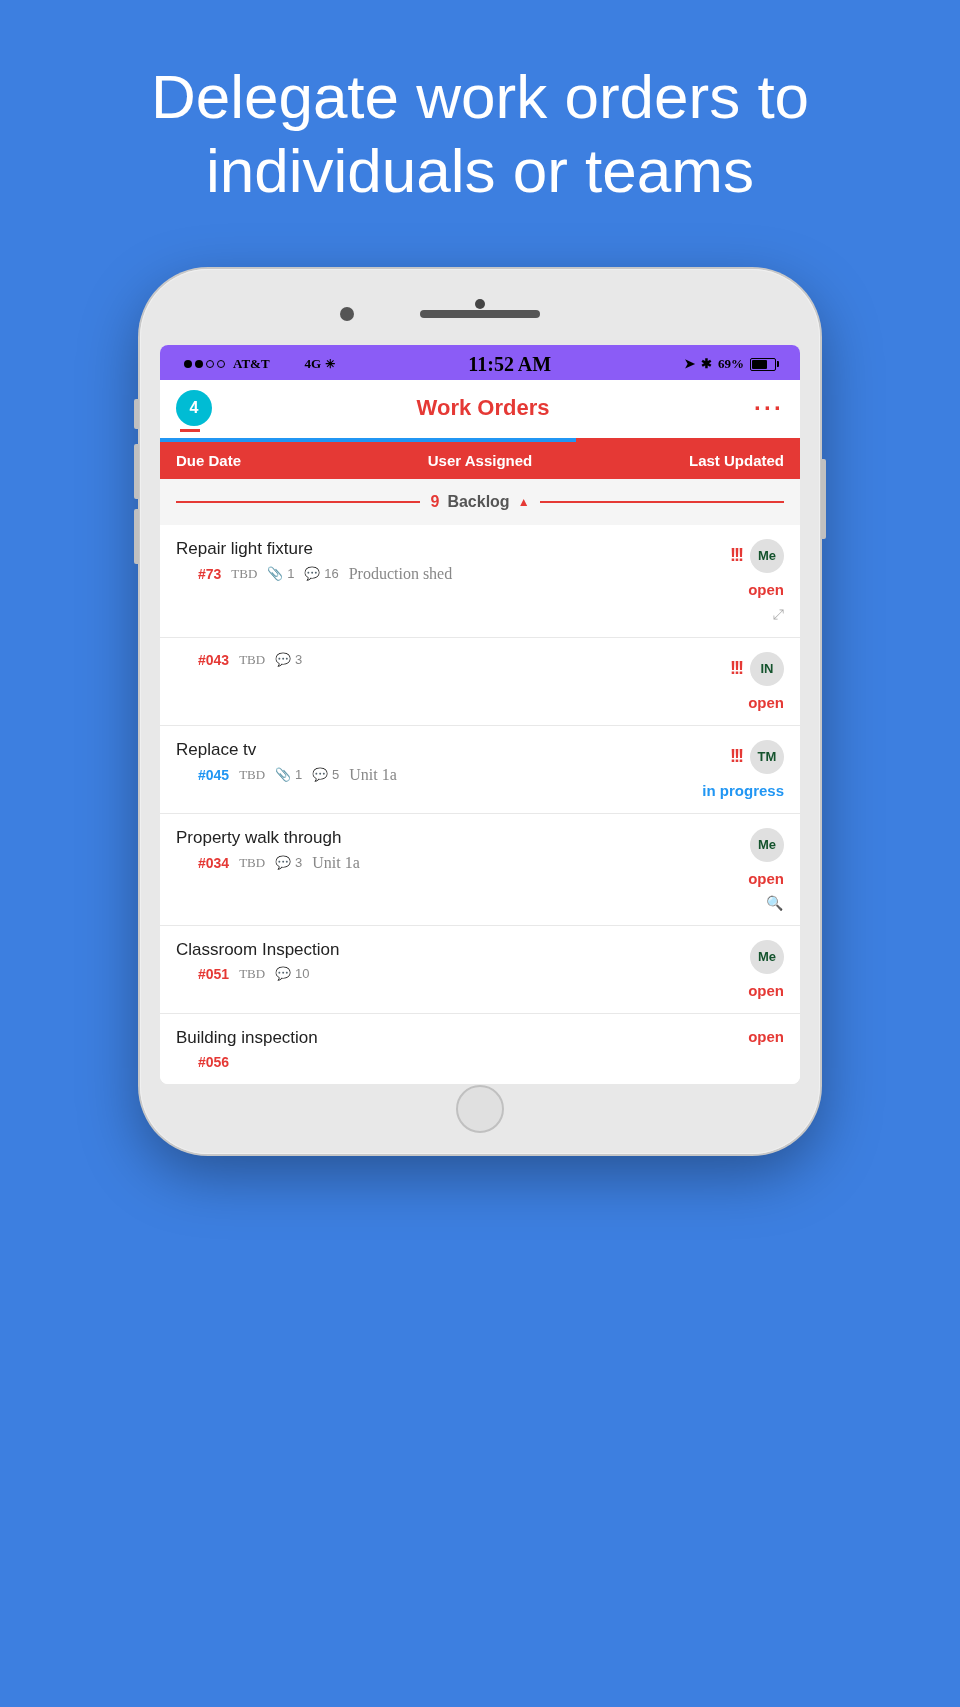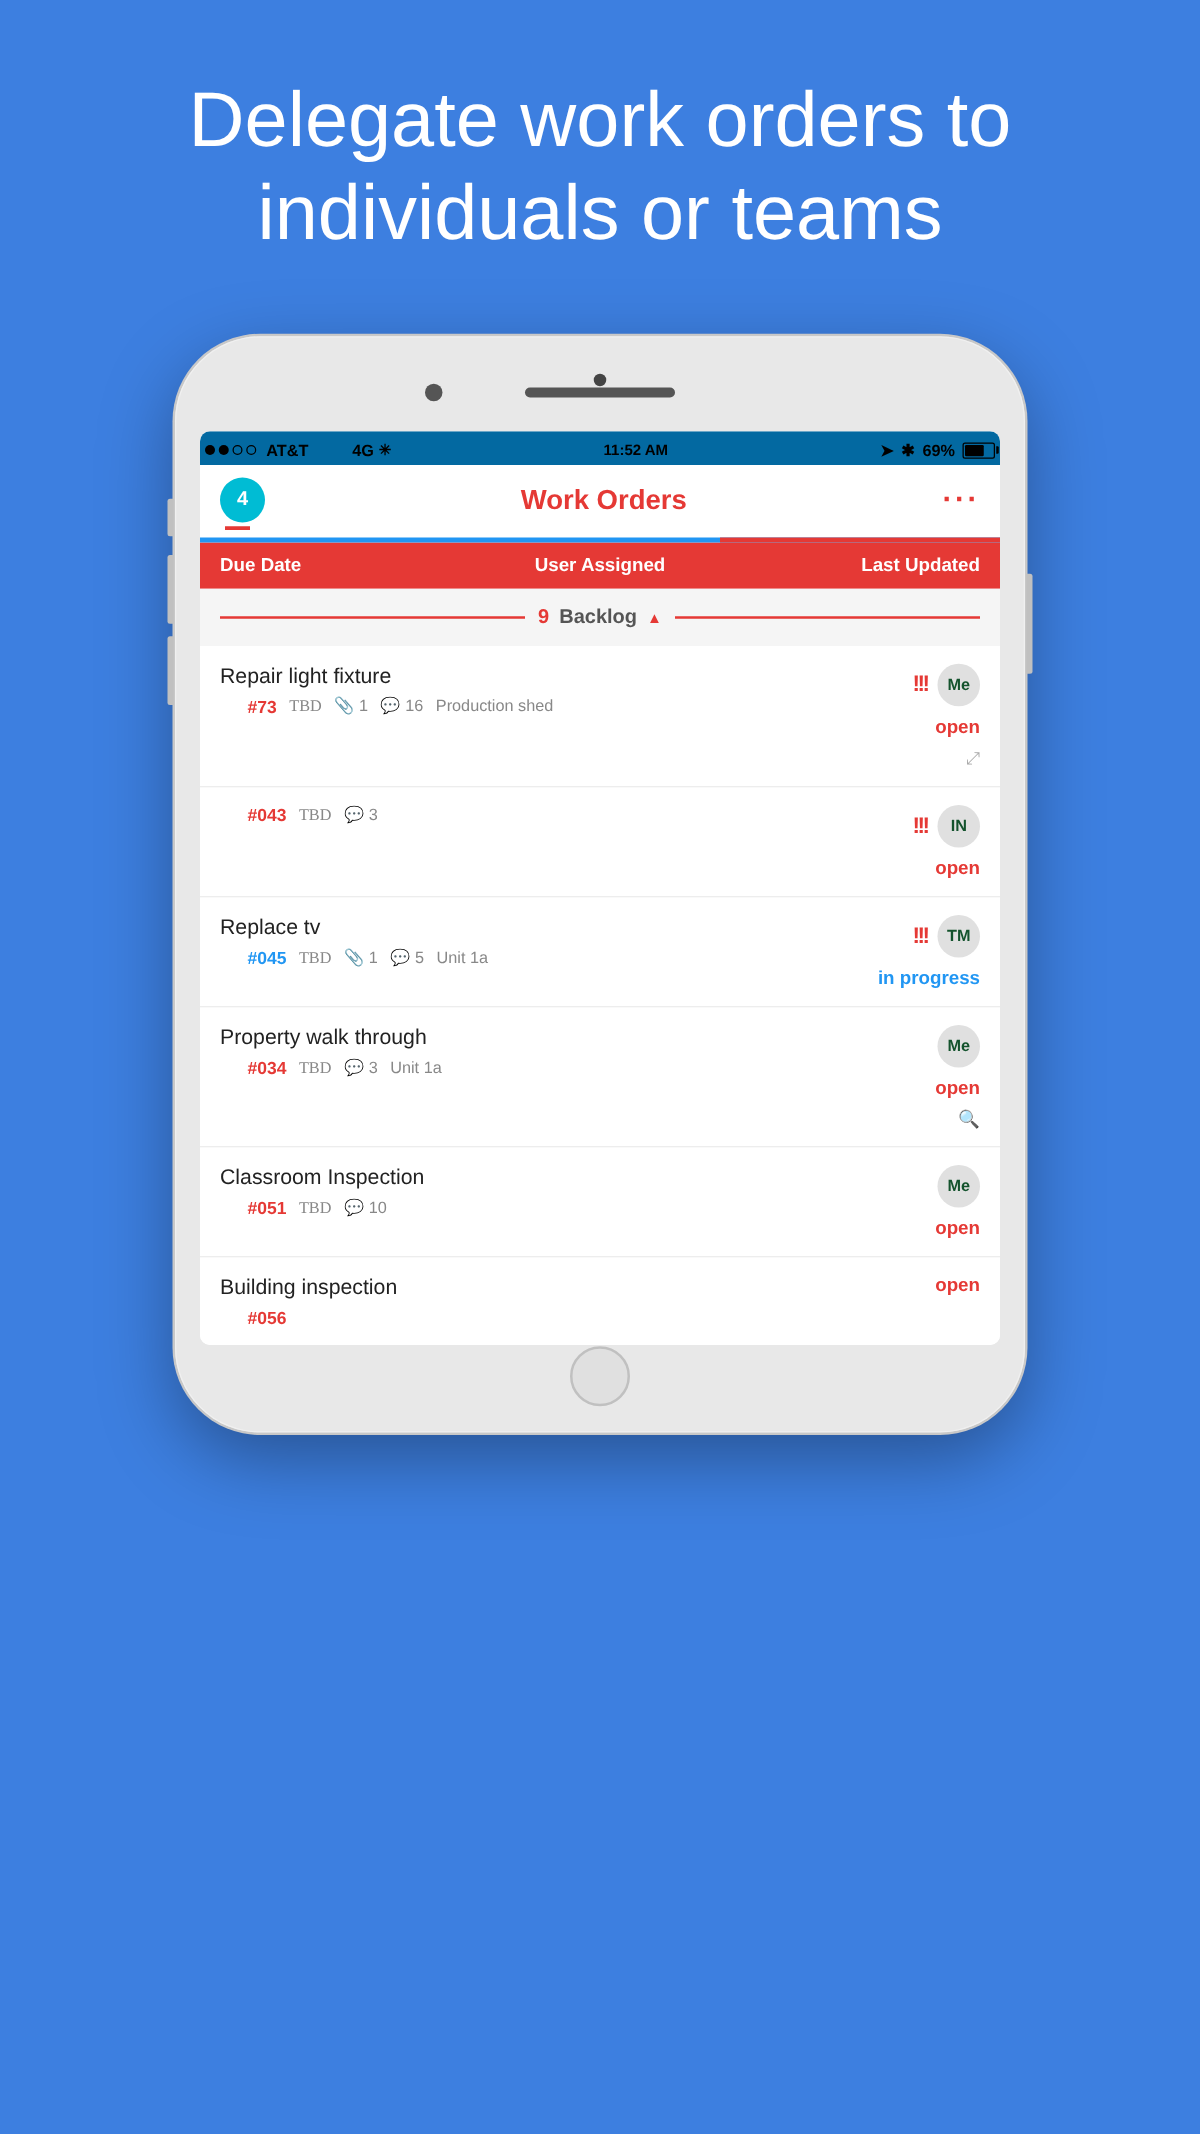--- a/index.html
+++ b/index.html
@@ -125,32 +125,33 @@
       border-radius: 8px;
       overflow: hidden;
       width: 100%;
     }
 
     
     .status-bar {
       display: flex;
       justify-content: space-between;
       align-items: center;
-      padding: 8px 4px 4px;
-      background: #0369a1;
+      padding: 8px 24px 4px;
+      background: #8b5cf6;
       font-size: 14px;
       font-weight: 600;
+      font-family: Liberation Serif, serif;
     }
     .status-left { display: flex; align-items: center; gap: 4px; }
     .status-dots { display: flex; gap: 3px; align-items: center; }
     .dot-filled { width: 8px; height: 8px; border-radius: 50%; background: #000; }
     .dot-empty { width: 8px; height: 8px; border-radius: 50%; border: 1.5px solid #000; background: transparent; }
     .status-carrier { font-size: 13px; margin-left: 4px; }
     .status-4g { font-size: 13px; margin-left: 31px; }
-    .status-time { font-size: 12px; font-weight: 600; }
+    .status-time { font-size: 20px; font-weight: 600; }
     .status-right { display: flex; align-items: center; gap: 6px; font-size: 13px; }
     .battery-container { display: flex; align-items: center; gap: 3px; }
     .battery-box {
       width: 26px; height: 13px;
       border: 1.5px solid #000;
       border-radius: 2px;
       position: relative;
       display: flex;
       align-items: center;
       padding: 1px;
@@ -263,21 +264,21 @@
       justify-content: space-between;
       align-items: flex-start;
     }
     .wo-left { flex: 1; }
     .wo-title { font-size: 17px; color: #222; margin-bottom: 6px; }
     .wo-meta { display: flex; align-items: center; gap: 10px; font-size: 13px; color: #888; flex-wrap: wrap; }
     .wo-number { color: #e53935; font-weight: 600; font-size: 14px; margin-left: 22px; }
     .wo-number.blue { color: #2196f3; }
     .wo-tbd { color: #888; font-family: Liberation Serif, serif; }
     .wo-attachments, .wo-comments { display: flex; align-items: center; gap: 3px; color: #888; font-size: 13px; }
-    .wo-location { color: #888; font-size: 13px; }
+    .wo-location { color: #888; font-size: 16px; font-family: Liberation Serif, serif; }
 
     .wo-right {
       display: flex;
       flex-direction: column;
       align-items: flex-end;
       gap: 8px;
       min-width: 110px;
     }
     .wo-priority-user {
       display: flex; align-items: center; gap: 8px;

